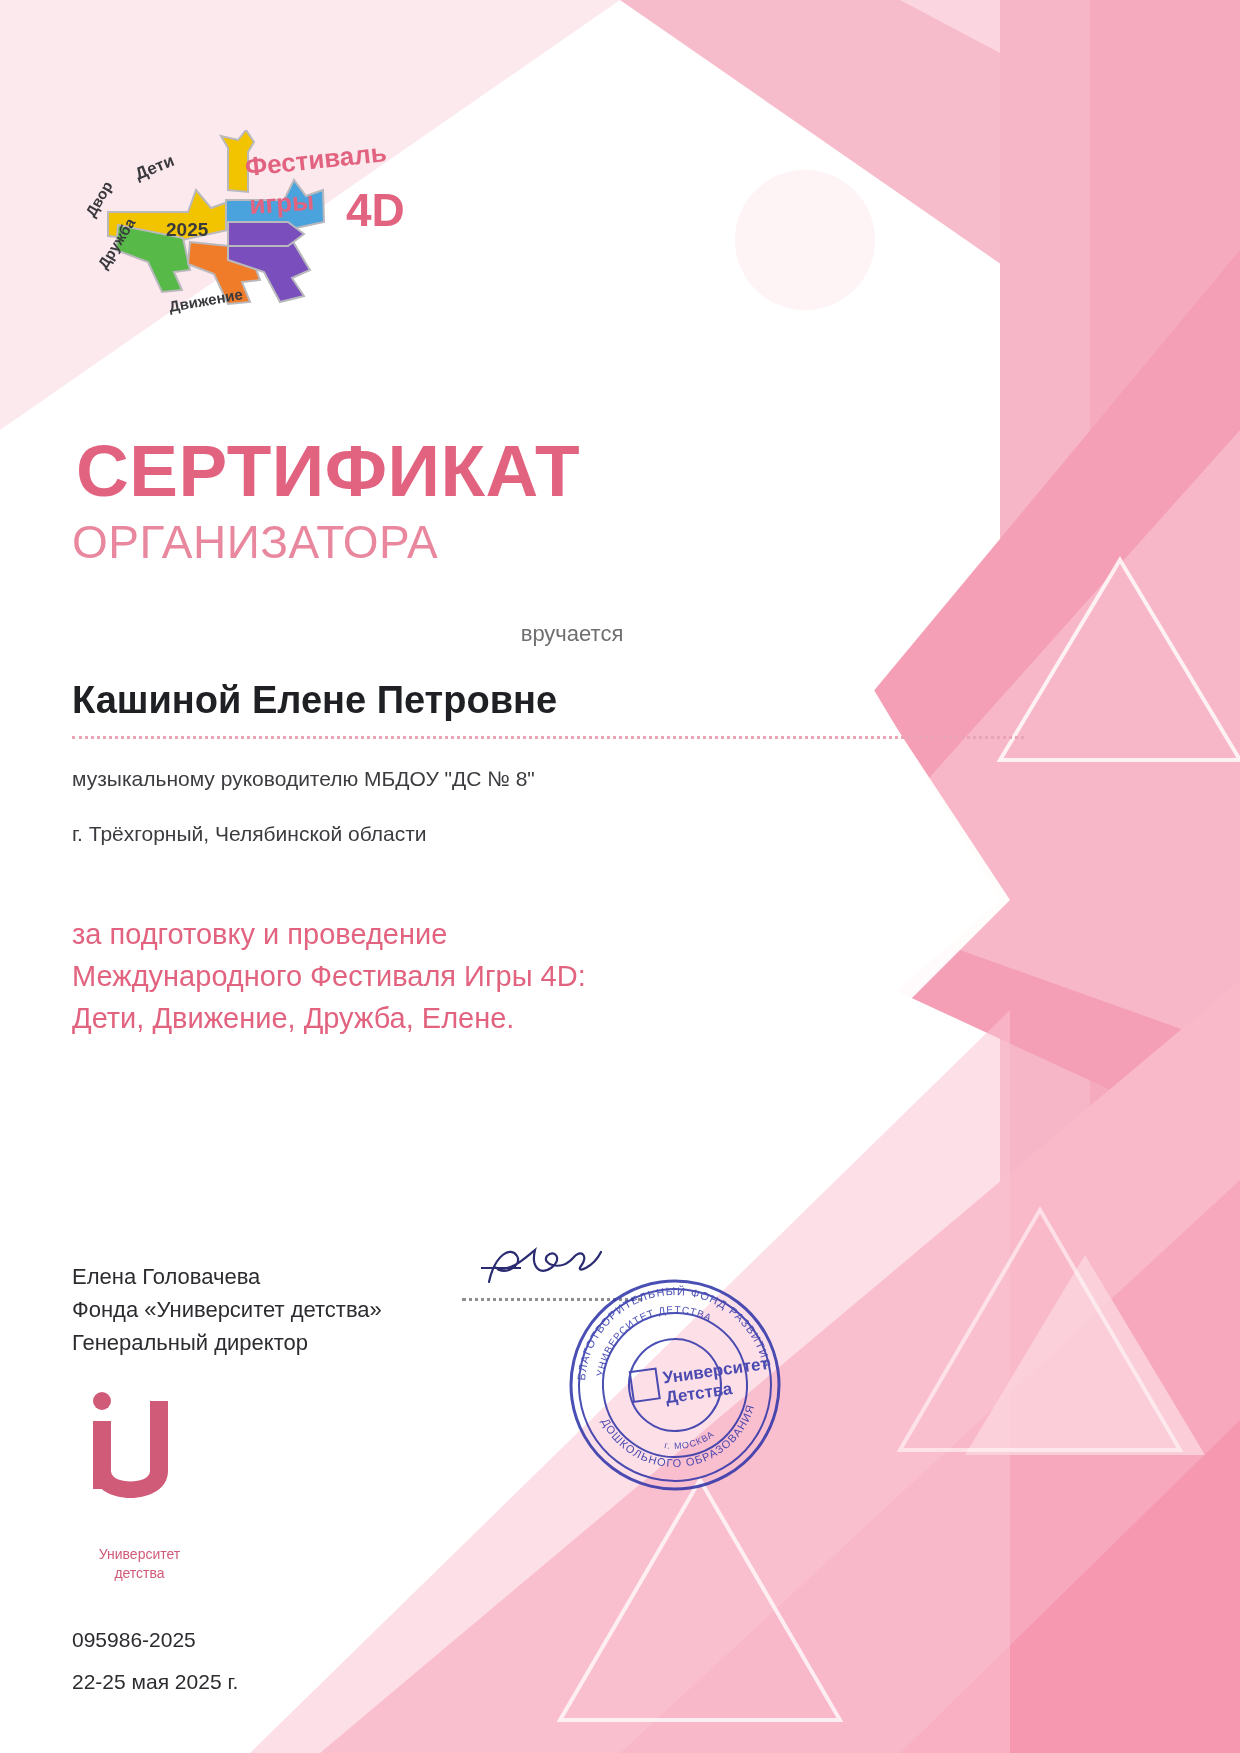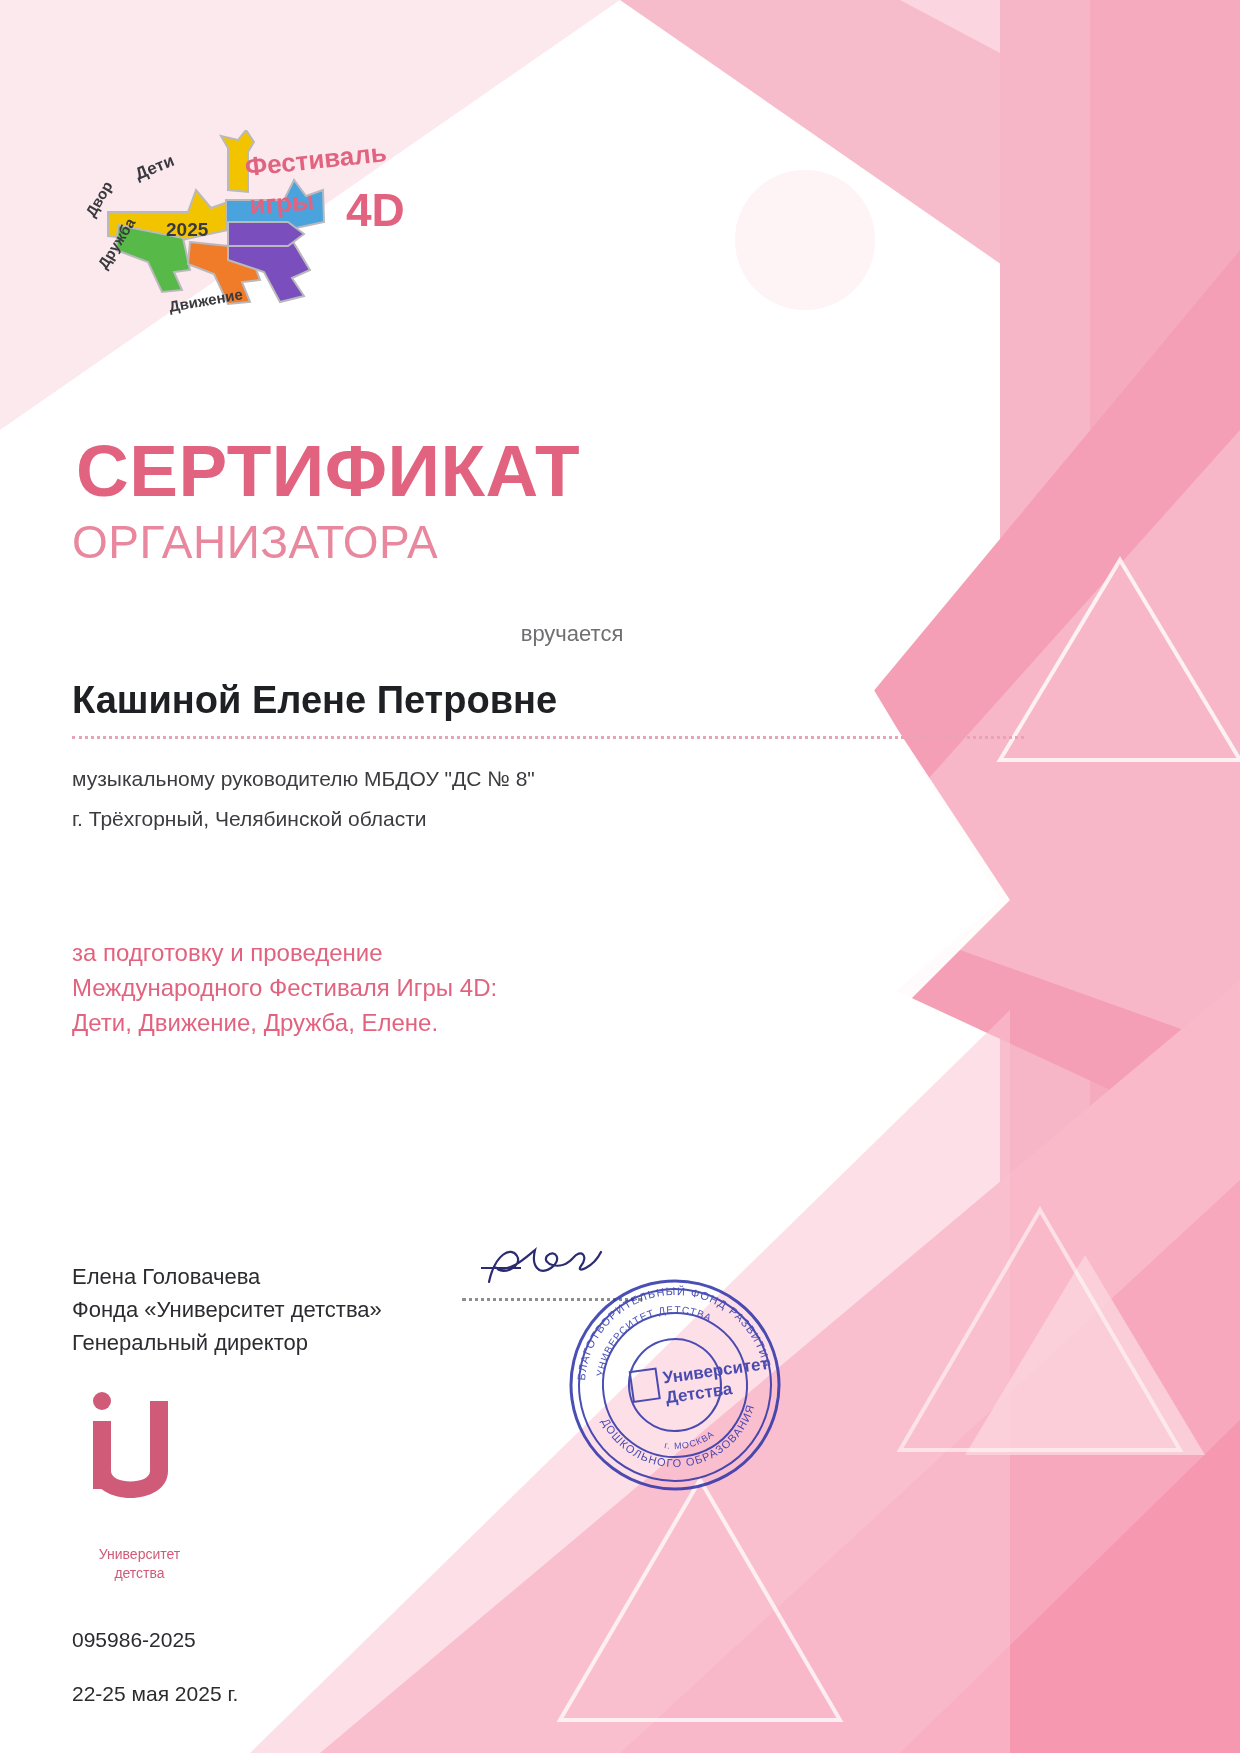--- a/index.html
+++ b/index.html
@@ -74,26 +74,26 @@
     border-bottom: 3px dotted #e8a3b4;
   }
   .role-line {
     font-size: 21px;
     color: #3c3c40;
     margin-top: 28px;
   }
   .place-line {
     font-size: 21px;
     color: #3c3c40;
-    margin-top: 16px;
+    margin-top: 31px;
   }
 
   .reason {
-    margin-top: 105px;
-    font-size: 24px;
+    margin-top: 67px;
+    font-size: 29px;
     line-height: 1.45;
     color: #e2637f;
   }
   .reason .bold { font-weight: normal; }
 
   
   .sign-block {
     position: absolute;
     left: 72px;
     top: 1260px;
@@ -145,21 +145,21 @@
   }
 
   
   .footer {
     position: absolute;
     left: 72px;
     top: 1628px;
     font-size: 21px;
     color: #2c2c30;
   }
-  .footer .date { margin-top: 30px; }
+  .footer .date { margin-top: 18px; }
 </style>
 </head>
 <body>
 
 <div id="cert">
 
   <div class="bg">
     <svg width="1240" height="1753" viewBox="0 0 1240 1753">
 
       <rect x="0" y="0" width="1240" height="1753" fill="#ffffff"></rect>

